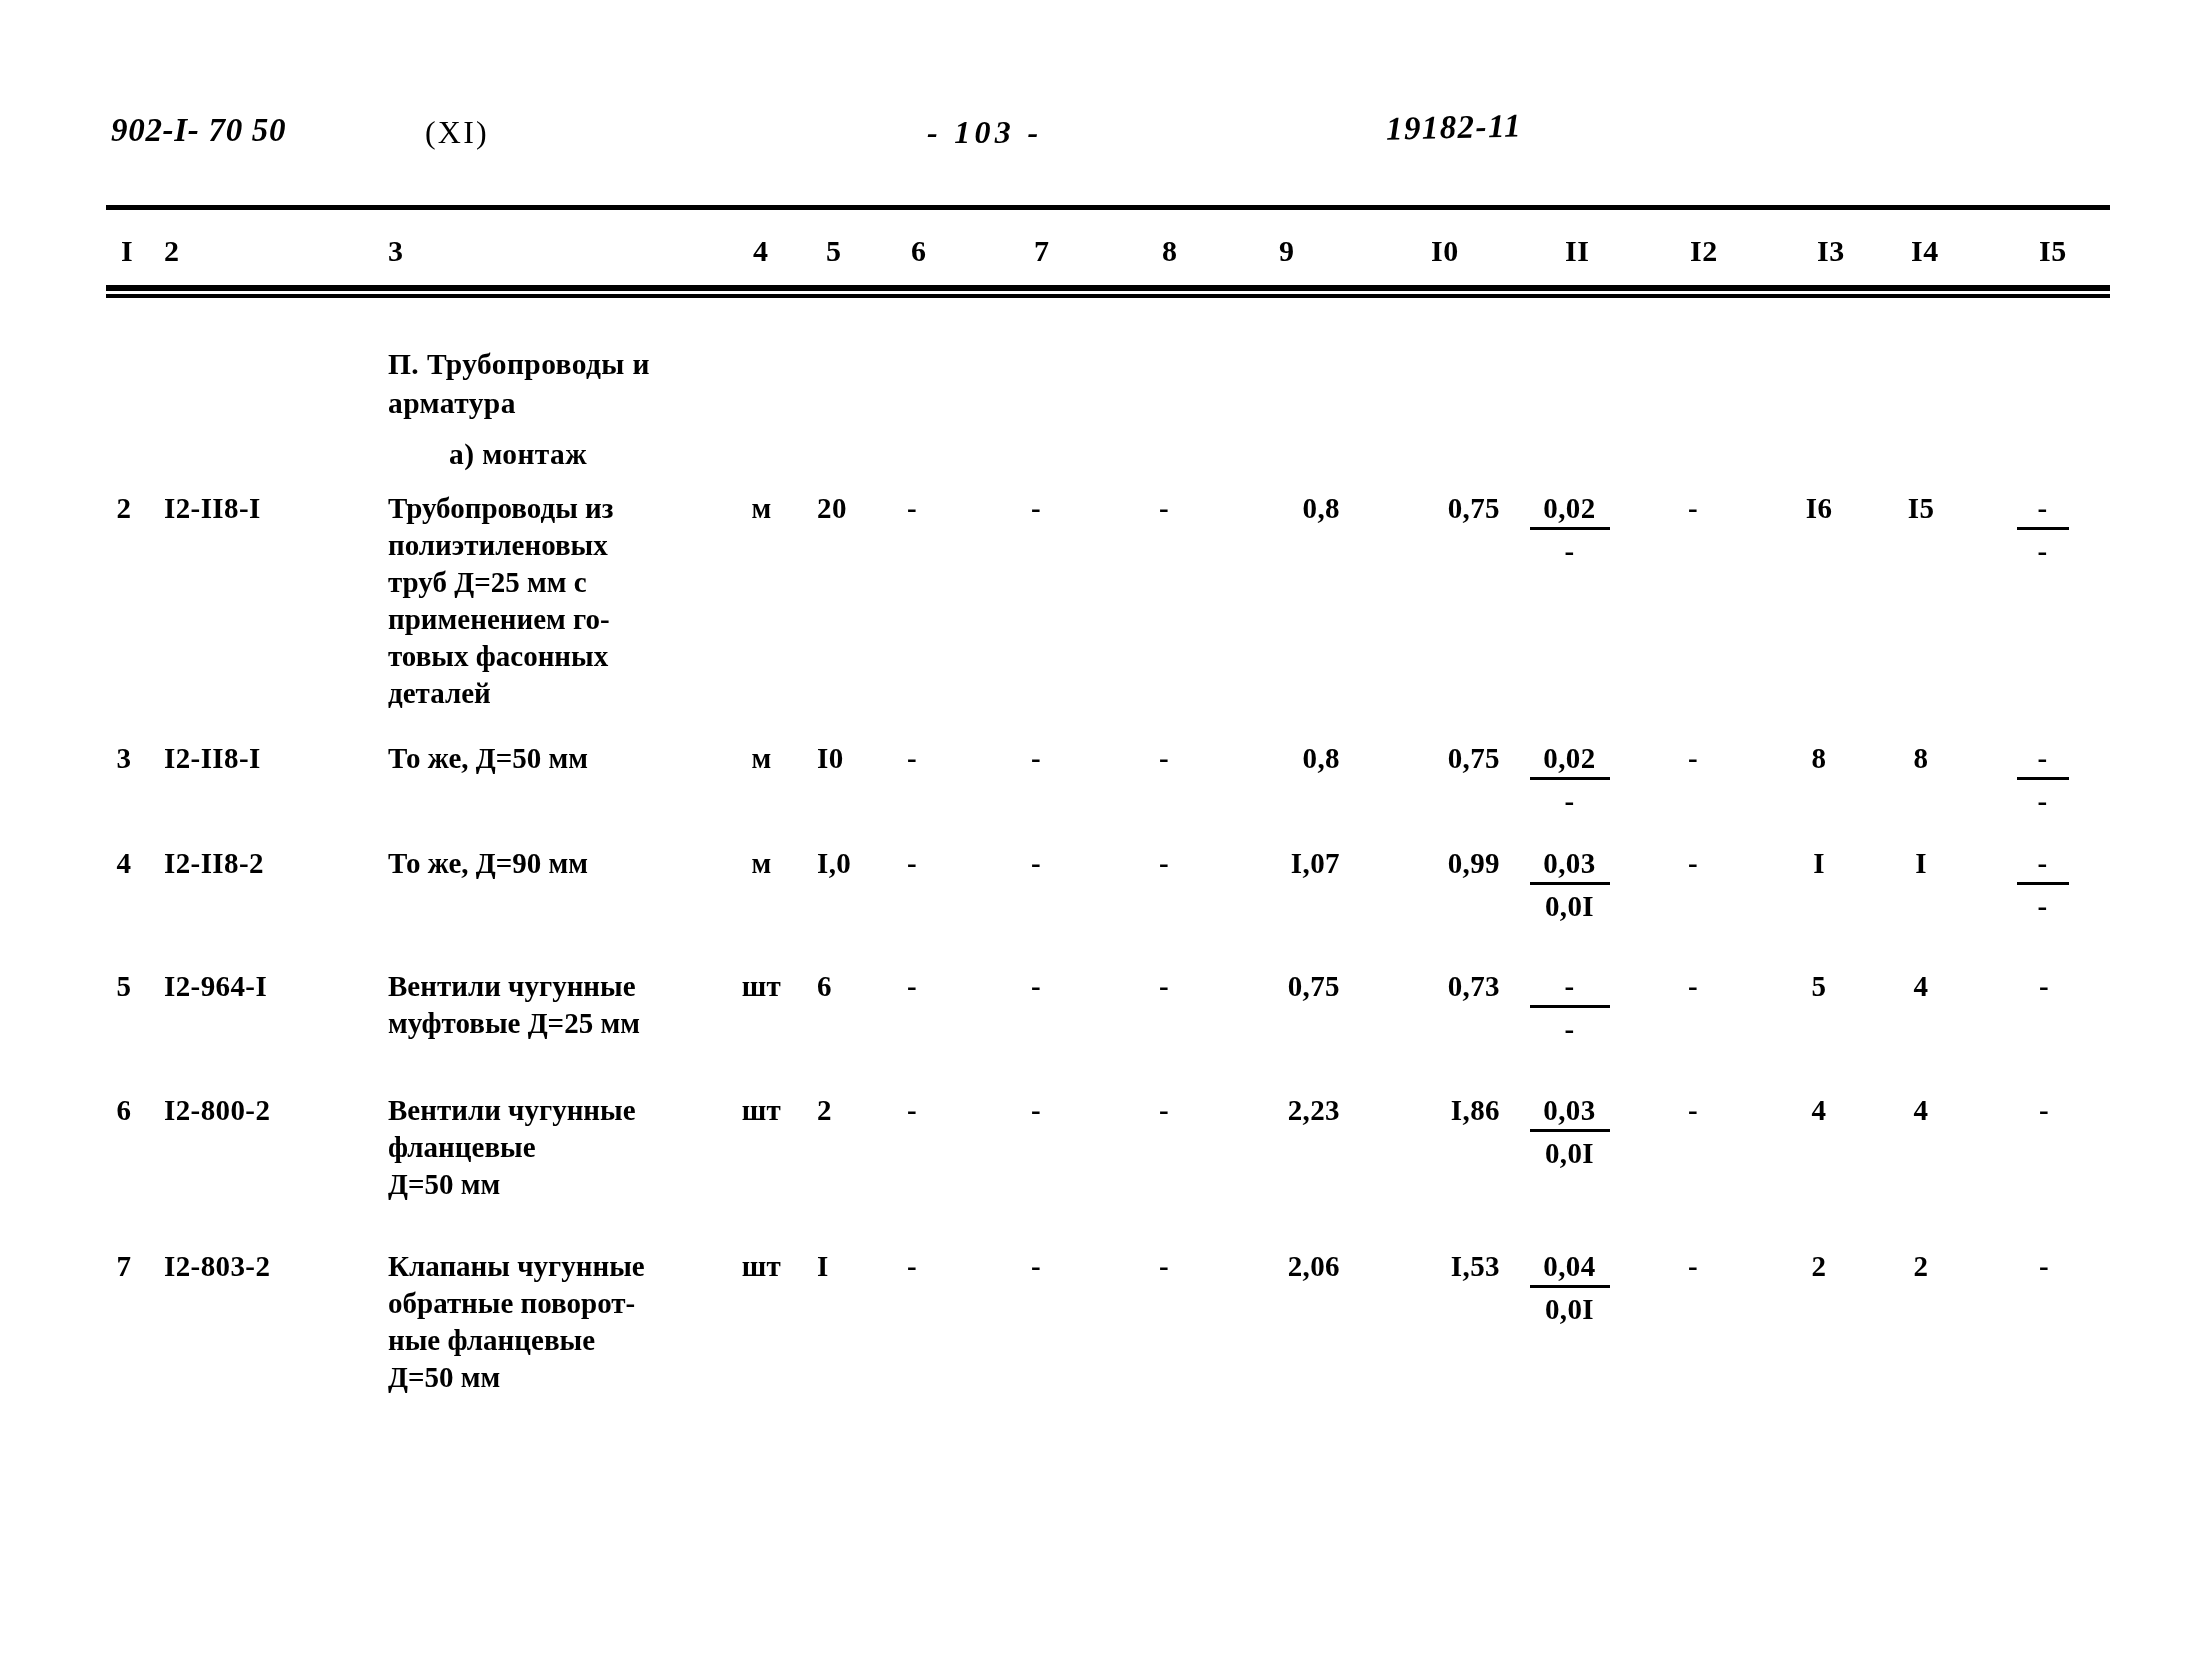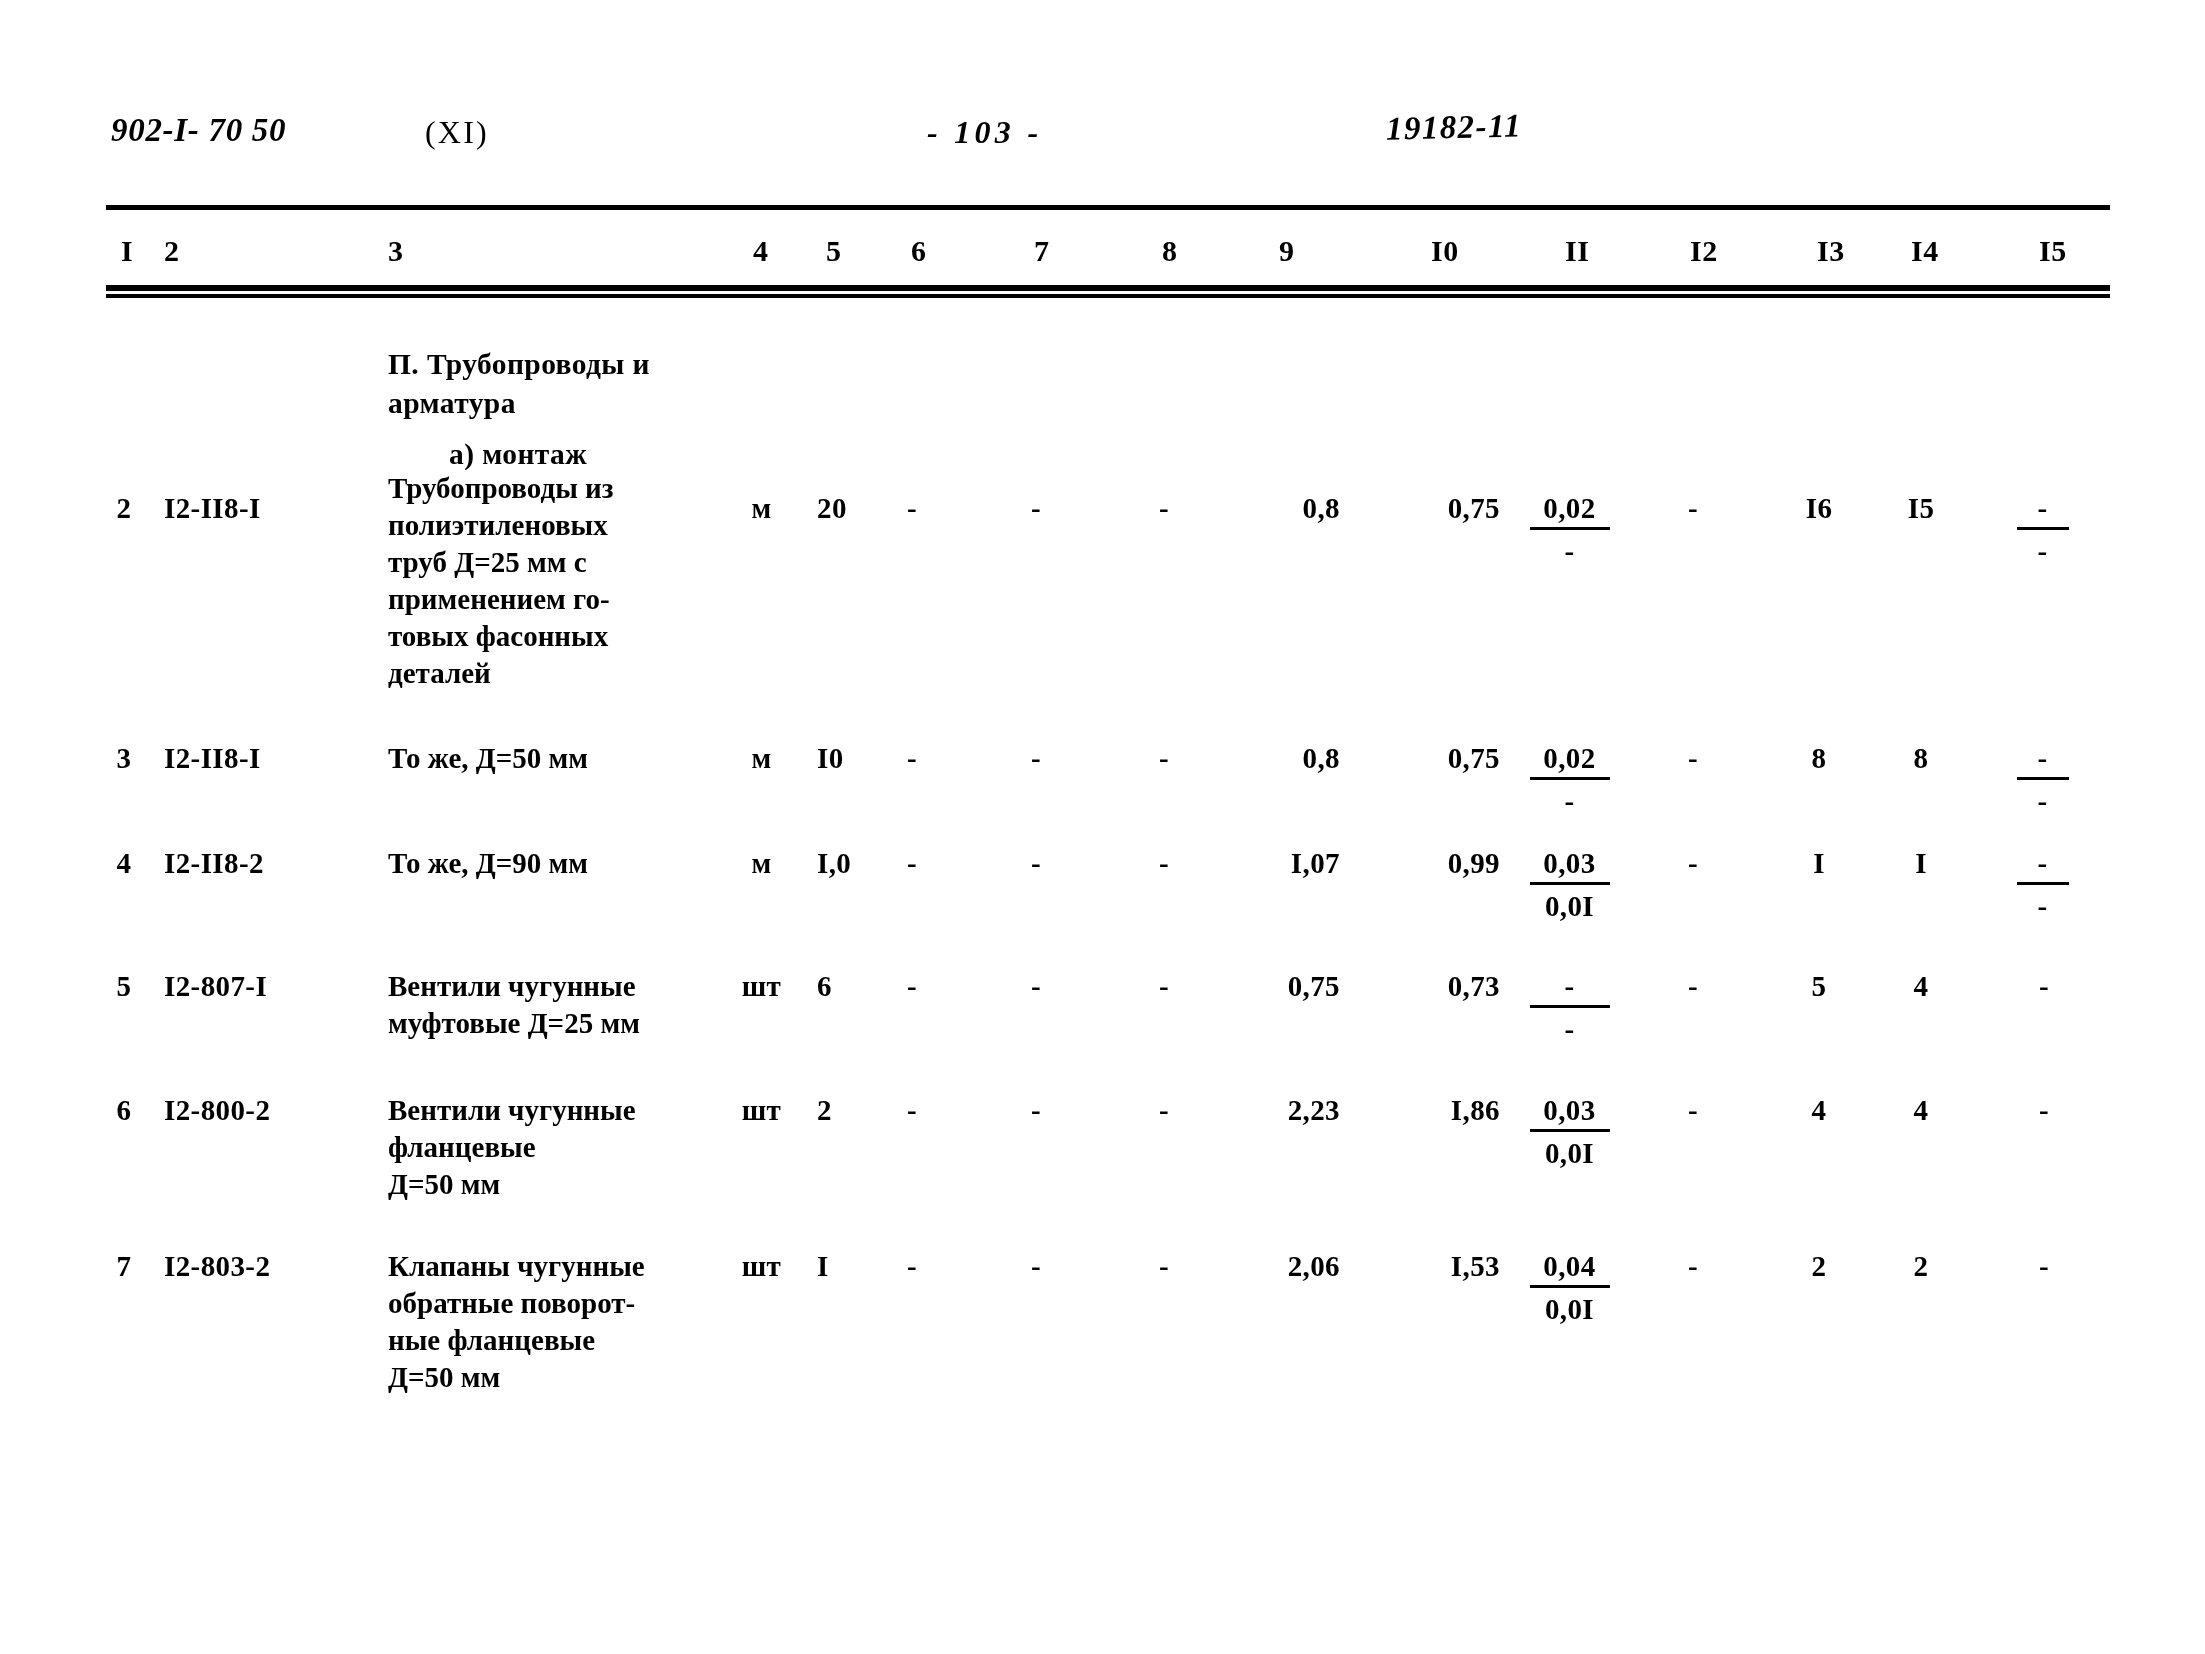--- a/index.html
+++ b/index.html
@@ -172,21 +172,21 @@
       <span class="colhdr" style="left: 1911px;">I4</span>
       <span class="colhdr" style="left: 2039px;">I5</span>
     </div>
 
   <div class="tbl" id="tblbody">
     <div class="sect" style="left:388px; top:325px; width:445px;">П. Трубопроводы и
 арматура</div>
     <div class="sect" style="left:449px; top:415px; width:445px;">а) монтаж</div>
   <div class="cell center" style="left: 108px; top: 490px; width: 32px; text-align: center;">2</div>
       <div class="cell" style="left: 164px; top: 490px; width: 215px; text-align: left;">I2-II8-I</div>
-      <div class="cell desc" style="left: 388px; top: 470px; width: 374px; text-align: left;">Трубопроводы из
+      <div class="cell desc" style="left: 388px; top: 490px; width: 374px; text-align: left;">Трубопроводы из
 полиэтиленовых
 труб Д=25 мм с
 применением го-
 товых фасонных
 деталей</div>
       <div class="cell center" style="left: 740px; top: 490px; width: 43px; text-align: center;">м</div>
       <div class="cell" style="left: 817px; top: 490px; width: 65px; text-align: left;">20</div>
       <div class="cell center" style="left: 896px; top: 490px; width: 32px; text-align: center;">-</div>
       <div class="cell center" style="left: 1020px; top: 490px; width: 32px; text-align: center;">-</div>
       <div class="cell center" style="left: 1148px; top: 490px; width: 32px; text-align: center;">-</div>
@@ -245,21 +245,21 @@
       </div>
       <div class="cell center" style="left: 1677px; top: 845px; width: 32px; text-align: center;">-</div>
       <div class="cell center" style="left: 1794px; top: 845px; width: 50px; text-align: center;">I</div>
       <div class="cell center" style="left: 1896px; top: 845px; width: 50px; text-align: center;">I</div>
       <div class="frac" style="left: 2010px; top: 845px; width: 65px;">
         <span class="num">-</span>
         <span class="bar" style="width: 52px;"></span>
         <span class="den">-</span>
       </div>
       <div class="cell center" style="left: 108px; top: 968px; width: 32px; text-align: center;">5</div>
-      <div class="cell" style="left: 164px; top: 968px; width: 215px; text-align: left;">I2-807-I</div>
+      <div class="cell" style="left: 164px; top: 968px; width: 215px; text-align: left;">I2-964-I</div>
       <div class="cell desc" style="left: 388px; top: 968px; width: 374px; text-align: left;">Вентили чугунные
 муфтовые Д=25 мм</div>
       <div class="cell center" style="left: 740px; top: 968px; width: 43px; text-align: center;">шт</div>
       <div class="cell" style="left: 817px; top: 968px; width: 65px; text-align: left;">6</div>
       <div class="cell center" style="left: 896px; top: 968px; width: 32px; text-align: center;">-</div>
       <div class="cell center" style="left: 1020px; top: 968px; width: 32px; text-align: center;">-</div>
       <div class="cell center" style="left: 1148px; top: 968px; width: 32px; text-align: center;">-</div>
       <div class="cell" style="left: 1247px; top: 968px; width: 93px; text-align: right;">0,75</div>
       <div class="cell" style="left: 1392px; top: 968px; width: 108px; text-align: right;">0,73</div>
       <div class="frac" style="left: 1523px; top: 968px; width: 93px;">

